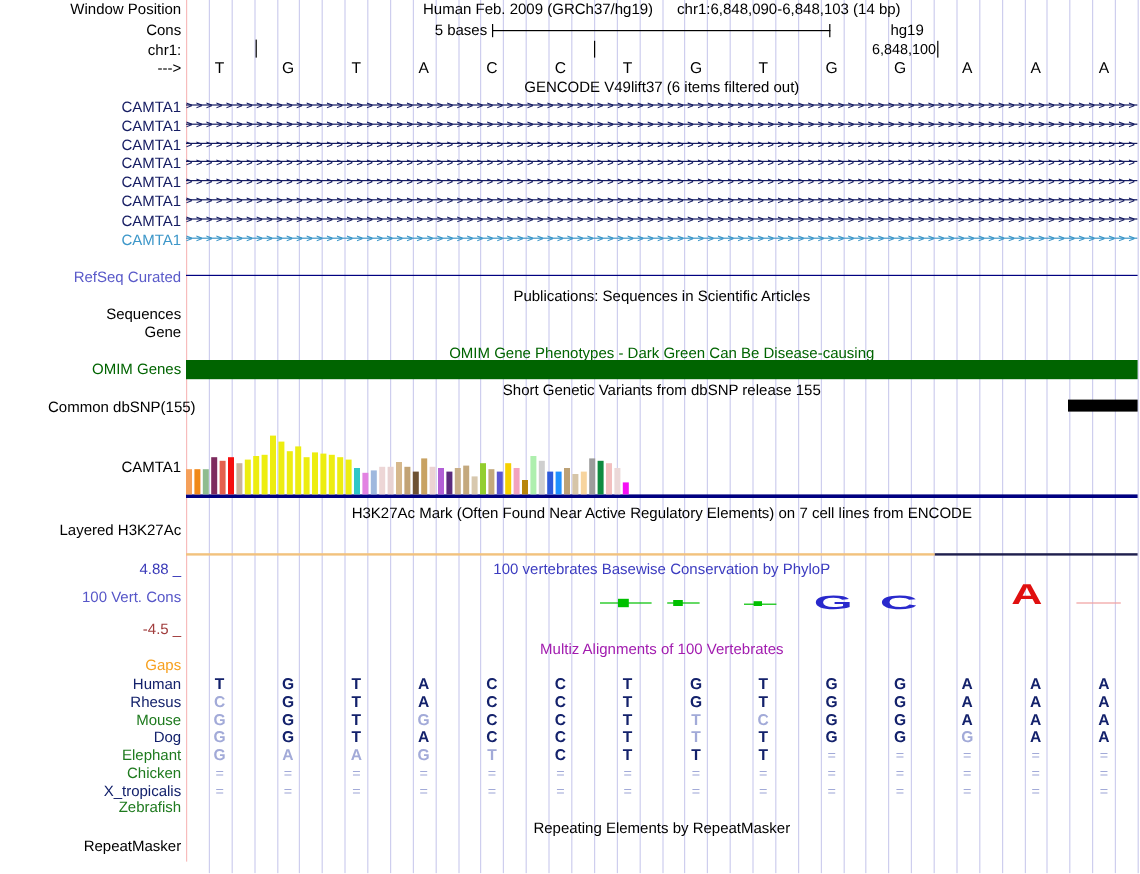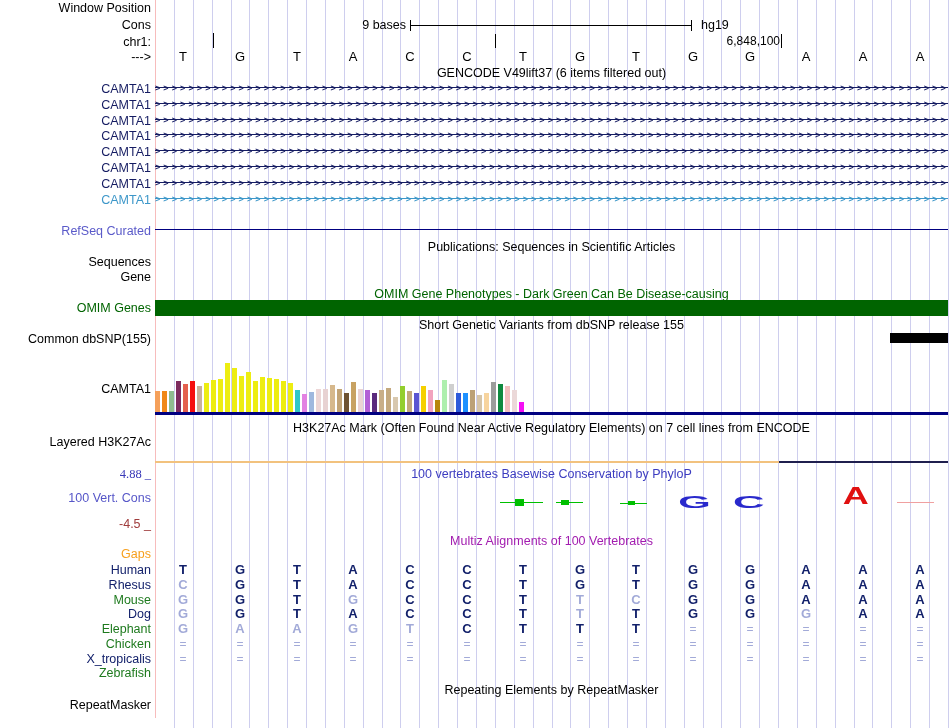--- a/index.html
+++ b/index.html
@@ -64,27 +64,31 @@
       <div class="abs" style="left: 853.595px; top: 0px; width: 1px; height: 728px; background: rgb(206, 206, 238);"></div>
       <div class="abs" style="left: 872.476px; top: 0px; width: 1px; height: 728px; background: rgb(206, 206, 238);"></div>
       <div class="abs" style="left: 891.357px; top: 0px; width: 1px; height: 728px; background: rgb(206, 206, 238);"></div>
       <div class="abs" style="left: 910.238px; top: 0px; width: 1px; height: 728px; background: rgb(206, 206, 238);"></div>
       <div class="abs" style="left: 929.119px; top: 0px; width: 1px; height: 728px; background: rgb(206, 206, 238);"></div>
       <div class="abs" style="left: 948px; top: 0px; width: 1px; height: 728px; background: rgb(206, 206, 238);"></div>
       <div class="abs" style="left: 155px; top: 0px; width: 1px; height: 718px; background: rgb(247, 188, 188);"></div>
     </div>
 
   <div class="lbl" style="top:1px;">Window Position</div>
+  <div class="abs" style="left:155px;top:1px;width:793px;display:flex;justify-content:center;gap:20px;font-size:12.5px;line-height:14px;">
+    <span>Human Feb. 2009 (GRCh37/hg19)</span>
+    <span>chr1:6,848,090-6,848,103 (14 bp)</span>
+  </div>
 
   <div class="lbl" style="top:18px;">Cons</div>
-  <div class="abs" style="left:206px;top:18px;width:200px;text-align:right;font-size:12.5px;line-height:14px;">9 bases</div>
+  <div class="abs" style="left:206px;top:18px;width:200px;text-align:right;font-size:12.5px;line-height:14px;">5 bases</div>
   <div class="abs" style="left:410px;top:25px;width:282px;height:1px;background:#000;"></div>
   <div class="tick" style="left:410px;top:20px;height:11px;"></div>
   <div class="tick" style="left:691px;top:20px;height:11px;"></div>
-  <div class="abs" style="left:701px;top:18px;font-size:12.5px;line-height:14px;">hg19</div>
+  <div class="abs" style="left:742px;top:18px;font-size:12.5px;line-height:14px;">hg19</div>
 
   <div class="lbl" style="top:35px;">chr1:</div>
   <div class="tick" style="left:213px;top:33px;height:15px;"></div>
   <div class="tick" style="left:495px;top:34px;height:14px;"></div>
   <div class="num" style="left:580px;top:34px;">6,848,100</div>
   <div class="tick" style="left:781px;top:34px;height:14px;"></div>
 
   <div class="lbl" style="top:50px;">---&gt;</div>
   <div id="seq-row">
       <div class="seqbase" style="left: 173px; top: 50px;">T</div>
@@ -152,21 +156,21 @@
 
   <div class="title" style="top:240px;">Publications: Sequences in Scientific Articles</div>
   <div class="lbl" style="top:255px;">Sequences</div>
   <div class="lbl" style="top:270px;">Gene</div>
 
   <div class="title" style="top:287px;color:#006400;">OMIM Gene Phenotypes - Dark Green Can Be Disease-causing</div>
   <div class="lbl" style="top:301px;color:#006400;">OMIM Genes</div>
   <div class="abs" style="left:155px;top:300px;width:793px;height:16px;background:#006400;"></div>
 
   <div class="title" style="top:318px;">Short Genetic Variants from dbSNP release 155</div>
-  <div class="lbl" style="top:332px;">Common dbSNP(155)</div>
+  <div class="lbl" style="top:332px;margin-left:12px;">Common dbSNP(155)</div>
   <div class="abs" style="left:890px;top:333px;width:58px;height:10px;background:#000;"></div>
 
   <div class="lbl" style="top:382px;">CAMTA1</div>
   <div id="gtex-chart" class="abs" style="left:155px;top:358px;width:793px;height:57px;">
       <div class="abs" style="left: 0px; bottom: 0px; width: 793px; height: 3px; background: rgb(0, 0, 128);"></div>
       <div class="abs" style="left: 0px; bottom: 3px; width: 5px; height: 21px; background: rgb(245, 160, 90);"></div>
       <div class="abs" style="left: 7px; bottom: 3px; width: 5px; height: 21px; background: rgb(240, 136, 24);"></div>
       <div class="abs" style="left: 14px; bottom: 3px; width: 5px; height: 21px; background: rgb(143, 188, 143);"></div>
       <div class="abs" style="left: 21px; bottom: 3px; width: 5px; height: 31px; background: rgb(125, 43, 94);"></div>
       <div class="abs" style="left: 28px; bottom: 3px; width: 5px; height: 28px; background: rgb(228, 96, 78);"></div>
@@ -218,21 +222,21 @@
       <div class="abs" style="left: 350px; bottom: 3px; width: 5px; height: 26px; background: rgb(242, 191, 191);"></div>
       <div class="abs" style="left: 357px; bottom: 3px; width: 5px; height: 22px; background: rgb(235, 216, 216);"></div>
       <div class="abs" style="left: 364px; bottom: 3px; width: 5px; height: 10px; background: rgb(245, 15, 245);"></div>
     </div>
 
   <div class="title" style="top:421px;">H3K27Ac Mark (Often Found Near Active Regulatory Elements) on 7 cell lines from ENCODE</div>
   <div class="lbl" style="top:435px;">Layered H3K27Ac</div>
   <div class="abs" style="left:155px;top:461px;width:624px;height:2px;background:#F2C27E;"></div>
   <div class="abs" style="left:779px;top:461px;width:169px;height:2px;background:#1F1F4E;"></div>
 
-  <div class="lbl" style="top:467px;color:#3939B8;font-family:Liberation Serif, serif;">4.88 _</div>
+  <div class="lbl" style="top:467px;color:#3939B8;">4.88 _</div>
   <div class="title" style="top:467px;color:#3C3CC0;">100 vertebrates Basewise Conservation by PhyloP</div>
   <div class="lbl" style="top:491px;color:#5656C8;">100 Vert. Cons</div>
   <div class="lbl" style="top:517px;color:#A03C3C;">-4.5 _</div>
   <div id="phylop-glyphs">
       <div class="abs" style="left: 500px; top: 502px; width: 43px; height: 1px; background: rgb(0, 192, 0);"></div>
       <div class="abs" style="left: 515px; top: 499px; width: 9px; height: 7px; background: rgb(0, 192, 0);"></div>
       <div class="abs" style="left: 556px; top: 502px; width: 27px; height: 1px; background: rgb(0, 192, 0);"></div>
       <div class="abs" style="left: 561px; top: 500px; width: 8px; height: 5px; background: rgb(0, 192, 0);"></div>
       <div class="abs" style="left: 620px; top: 503px; width: 27px; height: 1px; background: rgb(0, 192, 0);"></div>
       <div class="abs" style="left: 628px; top: 501px; width: 7px; height: 4px; background: rgb(0, 192, 0);"></div>

